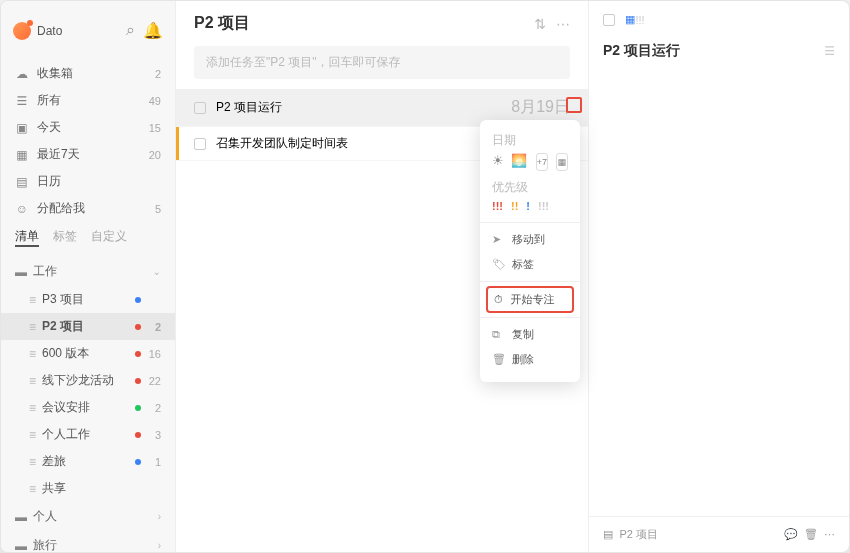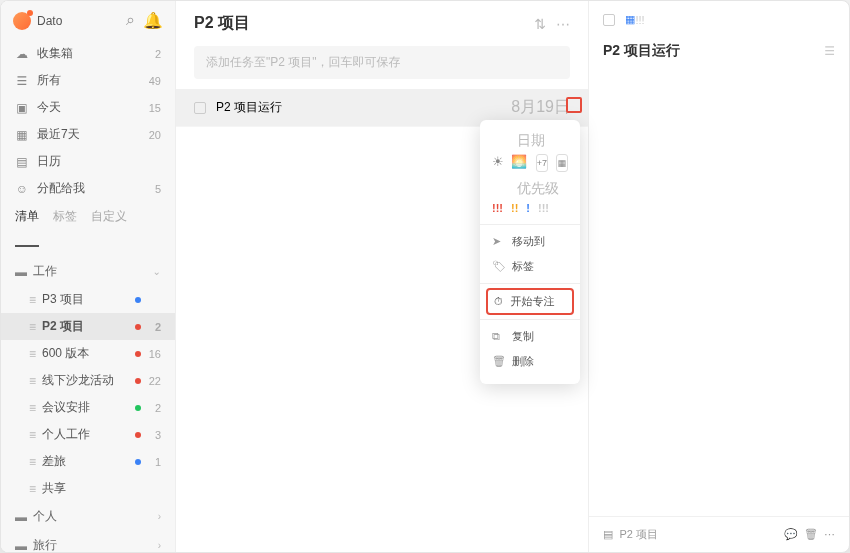--- a/index.html
+++ b/index.html
@@ -1,28 +1,28 @@
 <!DOCTYPE html>
 <html><head>
 <meta charset="utf-8">
 <style>
 * { margin: 0; padding: 0; box-sizing: border-box; font-family: -apple-system, BlinkMacSystemFont, "Segoe UI", sans-serif; }
 body { background: #f5f5f5; display: flex; justify-content: center; align-items: center; height: 100vh; }
 .window { width: 850px; height: 553px; background: #fff; border-radius: 8px; box-shadow: 0 10px 40px rgba(0,0,0,0.15); display: flex; overflow: hidden; border: 1px solid #e5e5e5; }
 .sidebar { width: 175px; background: #f7f7f7; border-right: 1px solid #eee; display: flex; flex-direction: column; }
-.sb-top { display: flex; align-items: center; padding: 10px 12px; gap: 6px; }
+.sb-top { display: flex; align-items: center; padding: 20px 12px; gap: 6px; }
 .logo { width: 18px; height: 18px; border-radius: 50%; background: linear-gradient(135deg,#ff9a56,#ff6b35); position: relative; }
 .logo::after { content: ''; position: absolute; top: -2px; right: -2px; width: 6px; height: 6px; background: #ff6b35; border-radius: 50%; }
 .brand { font-size: 12px; color: #555; flex: 1; }
 .sb-icons { display: flex; gap: 8px; color: #999; }
 .nav-item { display: flex; align-items: center; padding: 5px 14px; font-size: 12px; color: #555; cursor: pointer; }
 .nav-item .ico { width: 14px; height: 14px; margin-right: 8px; display: inline-flex; align-items: center; justify-content: center; color: #888; }
 .nav-item .count { margin-left: auto; font-size: 11px; color: #aaa; }
 .tabs { display: flex; padding: 6px 14px 0; gap: 14px; font-size: 12px; color: #aaa; }
-.tabs .active { color: #333; border-bottom: 2px solid #555; padding-bottom: 20px; }
+.tabs .active { color: #333; border-bottom: 2px solid #555; padding-bottom: 0; }
 .sep { height: 1px; background: #e8e8e8; margin: 6px 0 4px; }
 .group-hd { display: flex; align-items: center; padding: 6px 14px; font-size: 12px; color: #666; cursor: pointer; }
 .group-hd .chev { margin-left: auto; color: #bbb; font-size: 10px; }
 .list-item { display: flex; align-items: center; padding: 5px 14px 5px 28px; font-size: 12px; color: #555; cursor: pointer; }
 .list-item.active { background: #e8e8e8; font-weight: 600; }
 .list-item .dot { width: 6px; height: 6px; border-radius: 50%; margin-left: auto; margin-right: 6px; }
 .list-item .cnt { font-size: 11px; color: #aaa; width: 14px; text-align: right; }
 .mini-cal { margin-top: auto; padding: 8px 10px; font-size: 10px; color: #888; }
 .mini-cal .days { display: flex; justify-content: space-between; }
 
@@ -42,21 +42,21 @@
 .det-hd { display: flex; align-items: center; padding: 12px 14px; font-size: 11px; }
 .det-hd .range { color: #3b82f6; margin-left: 6px; flex: 1; }
 .det-title { padding: 4px 14px 10px; display: flex; align-items: center; }
 .det-title h2 { font-size: 14px; font-weight: 600; color: #333; flex: 1; }
 .det-desc { padding: 0 14px; font-size: 11px; color: #ccc; }
 .det-ft { margin-top: auto; padding: 10px 14px; display: flex; align-items: center; font-size: 11px; color: #999; gap: 6px; border-top: 1px solid #f0f0f0; }
 .det-ft .spacer { flex: 1; }
 
 .ctx-menu { position: absolute; top: 120px; left: 480px; width: 100px; background: #fff; border-radius: 6px; box-shadow: 0 4px 20px rgba(0,0,0,0.15); padding: 10px 0; font-size: 11px; z-index: 10; }
 .ctx-sec { padding: 2px 12px 6px; }
-.ctx-lbl { font-size: 14px; color: #bbb; margin-bottom: 4px; margin-left: 25px; }
+.ctx-lbl { font-size: 12px; color: #bbb; margin-bottom: 4px; }
 .ctx-icons { display: flex; gap: 8px; color: #888; font-size: 13px; }
 .ctx-icons .box { width: 18px; height: 18px; border: 1px solid #ddd; border-radius: 3px; display: flex; align-items: center; justify-content: center; font-size: 9px; }
 .ctx-prio { display: flex; gap: 8px; }
 .ctx-prio span { font-weight: 700; font-size: 11px; }
 .ctx-div { height: 1px; background: #eee; margin: 4px 0; }
 .ctx-item { display: flex; align-items: center; padding: 5px 12px; gap: 8px; color: #555; cursor: pointer; }
 .ctx-item .mi { width: 12px; color: #999; }
 .ctx-focus { border: 2px solid #e74c3c; border-radius: 4px; margin: 2px 6px; padding: 4px 6px; display: flex; align-items: center; gap: 8px; color: #555; }
 </style>
 </head>
@@ -202,20 +202,26 @@
         <span>⋯</span>
       </div>
     </div>
     <div class="add-task">添加任务至"P2 项目"，回车即可保存</div>
     <div id="task-list">
         <div class="task sel">
           <span class="chk"></span>
           <span>P2 项目运行</span>
           <span class="date">8月19日</span>
         </div>
+        <div class="task">
+          <span class="flag" style="background:#f5a623"></span>
+          <span class="chk"></span>
+          <span>召集开发团队制定时间表</span>
+          <span class="date"></span>
+        </div>
       </div>
     <div class="red-box" style="top:96px; right:6px; width:16px; height:16px;"></div>
   </div>
 
   <div class="detail">
     <div class="det-hd">
       <span style="width:12px;height:12px;border:1px solid #ccc;border-radius:2px;display:inline-block"></span>
       <span style="color:#3b82f6;margin-left:10px">▦</span>
       <span style="color:#ccc">!!!</span>
     </div>

